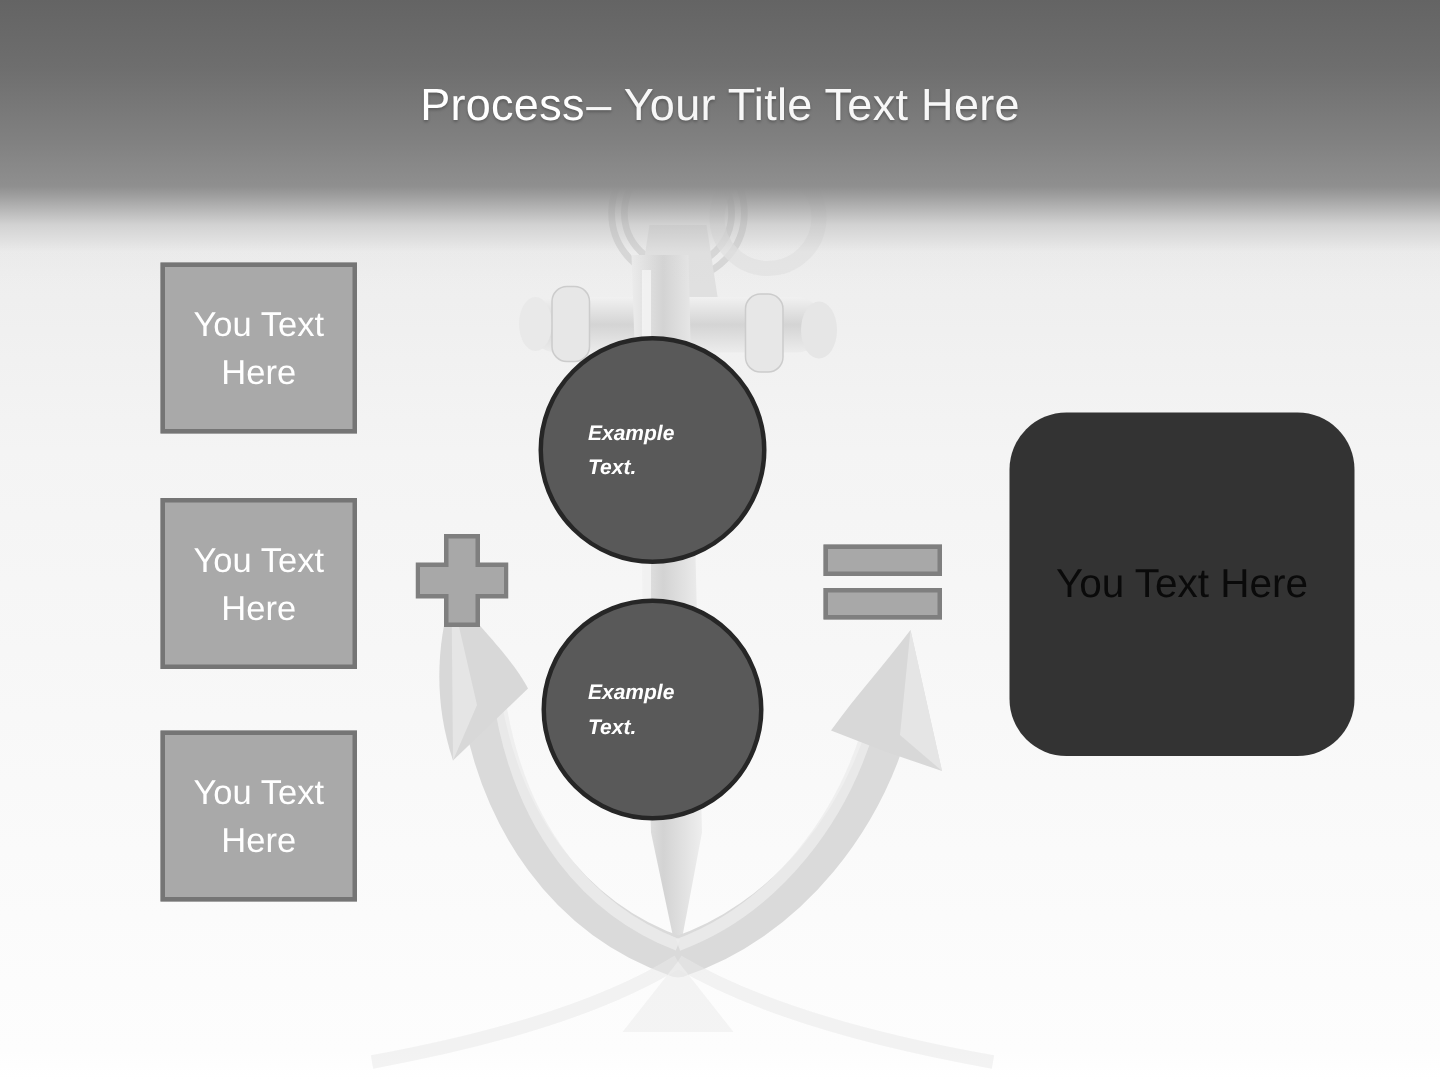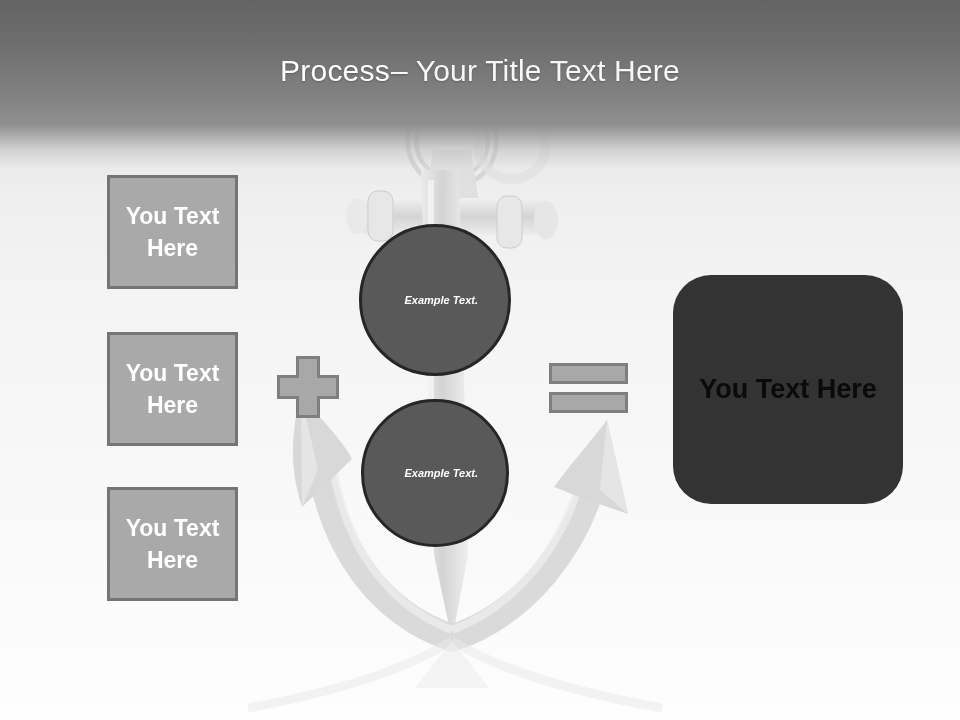--- a/index.html
+++ b/index.html
@@ -25,42 +25,42 @@
     position:absolute;left:0;top:52px;width:960px;z-index:3;
     text-align:center;color:var(--title-color,#ffffff);
     font-size:30px;line-height:38px;letter-spacing:0.2px;
     text-shadow:0 1px 2px rgba(0,0,0,0.25);
   }
   .slide-title .t-bold{font-weight:400;}
   .slide-title .t-rest{font-weight:400;margin-left:1px;color:#f7f7f7;}
 
   .anchor-wrap{position:absolute;left:0;top:0;width:960px;height:720px;z-index:1;pointer-events:none;}
 
-  .shape{position:absolute;z-index:4;box-sizing:border-box;font-weight:bold;}
+  .shape{position:absolute;z-index:4;box-sizing:border-box;}
 
   .gray-box{
     left:107px;width:131px;height:114px;
     background:var(--box-fill,#a9a9a9);
     border:3px solid var(--box-border,#757575);
     display:flex;align-items:center;justify-content:center;text-align:center;
     color:var(--box-text,#ffffff);font-size:23px;line-height:32px;
     padding:0 8px;
   }
   .gray-box.b1{top:175px;}
   .gray-box.b2{top:332px;}
   .gray-box.b3{top:487px;}
 
   .plus-shape{left:277px;top:356px;width:62px;height:62px;}
 
   .circle{
     border-radius:50%;
     background:var(--circle-fill,#595959);
     border:3px solid var(--circle-border,#262626);
-    display:flex;align-items:center;justify-content:center;text-align:right;
-    color:#ffffff;font-size:11px;font-weight:700;font-style:italic;line-height:23px;
+    display:flex;align-items:center;justify-content:center;text-align:left;
+    color:#ffffff;font-size:14px;font-weight:700;font-style:italic;line-height:23px;
   }
   .circle .circle-label{width:86px;}
   .circle.c1{left:359px;top:224px;width:152px;height:152px;}
   .circle.c2{left:361px;top:399px;width:148px;height:148px;}
 
   .equals-shape{left:549px;top:363px;width:79px;height:50px;}
   .equals-bar{
     position:absolute;left:0;width:79px;height:21px;box-sizing:border-box;
     background:var(--operator-fill,#a8a8a8);
     border:3px solid var(--operator-border,#7f7f7f);

